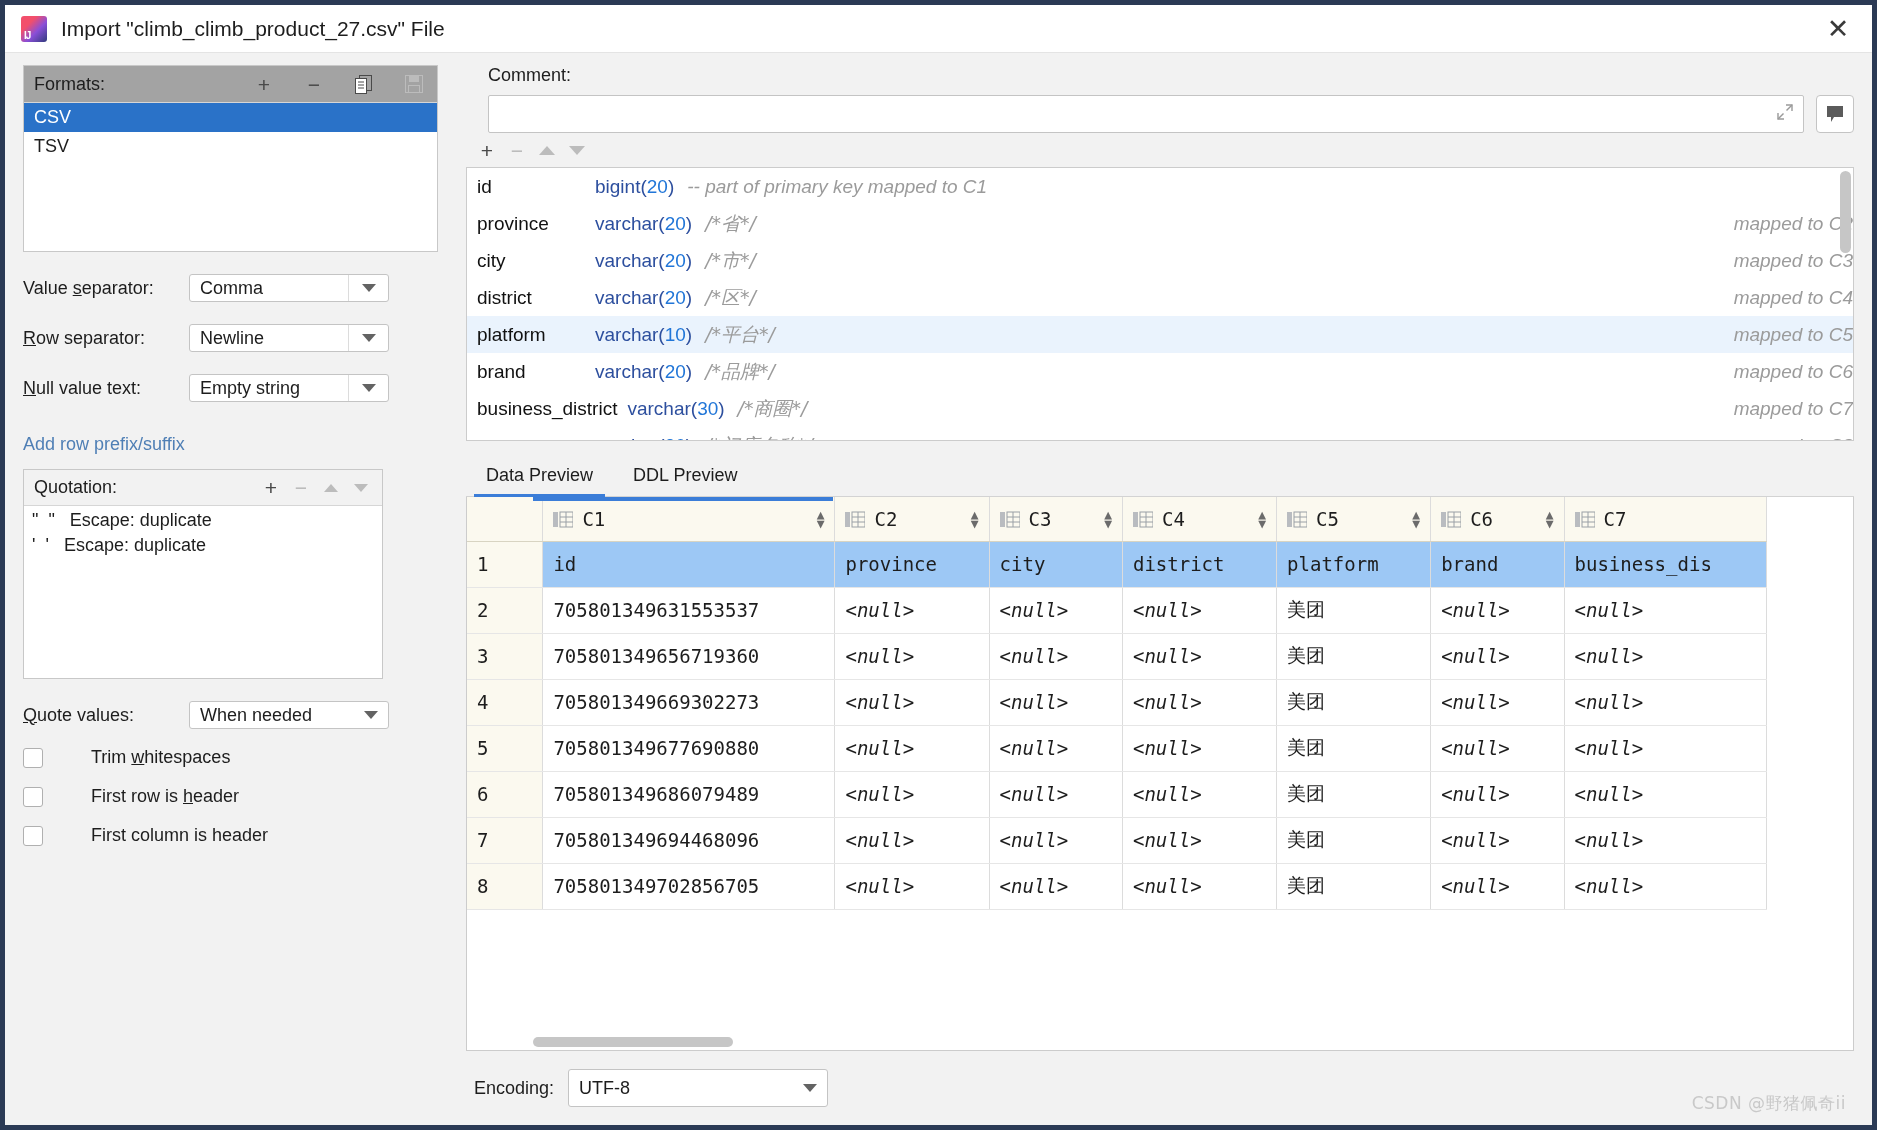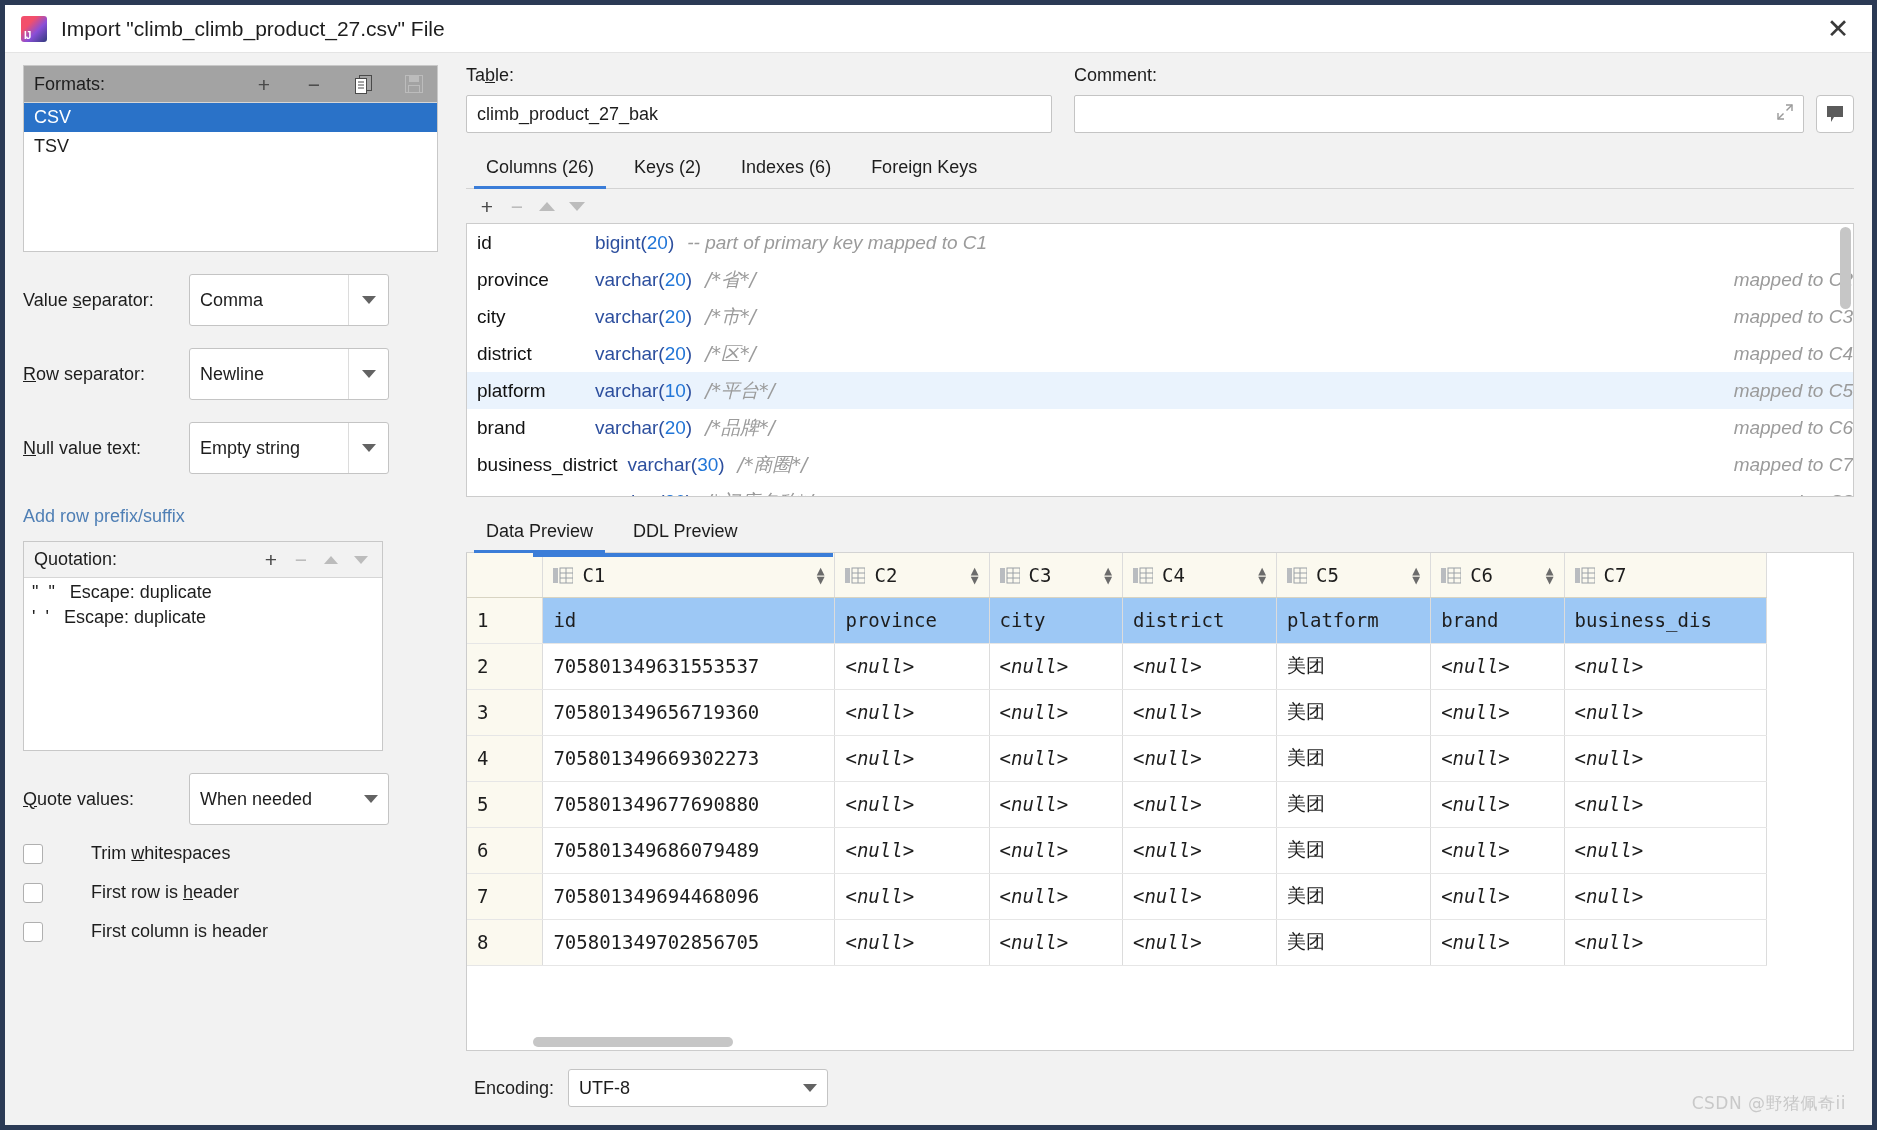--- a/index.html
+++ b/index.html
@@ -62,21 +62,21 @@
   }
   .tool-ico.disabled { color:#b9b9b9; cursor:default; }
   .formats-list { background:#fff; height:148px; }
   .fmt-item { font-size:18px; padding:4px 8px 4px 10px; color:#1d1d1d; cursor:pointer; }
   .fmt-item.sel { background:#2a72c8; color:#fff; }
 
   
   .field-row { display:flex; align-items:center; margin-top:22px; }
   .field-row .lbl { font-size:18px; color:#1d1d1d; width:166px; flex:0 0 166px; }
   .combo {
-    position:relative; width:200px; height:52px; flex:0 0 200px;
+    position:relative; width:200px; height:28px; flex:0 0 200px;
     border:1px solid #c4c4c4; border-radius:3px; background:#fff;
     display:flex; align-items:center;
   }
   .combo .val { font-size:18px; color:#1d1d1d; padding-left:10px; flex:1 1 auto;
                 white-space:nowrap; overflow:hidden; }
   .combo .arrowbox {
     width:40px; height:100%; flex:0 0 40px;
     border-left:1px solid #dcdcdc;
     display:flex; align-items:center; justify-content:center; cursor:pointer;
   }
@@ -297,26 +297,20 @@
       </div>
       <div class="check-row">
         <span class="cbox"></span>
         <span class="lbl">First column is header</span>
       </div>
     </div>
 
     <div class="right-pane">
 
       <div class="top-fields">
-        <div class="tf-col table-col">
-          <div class="tf-label">Ta<u>b</u>le:</div>
-          <div class="text-input">
-            <span>climb_product_27_bak</span>
-          </div>
-        </div>
         <div class="tf-col comment-col">
           <div class="tf-label">Comment:</div>
           <div class="comment-row">
             <div class="text-input comment-input">
               <span></span>
               <span class="expand-ico">
                 <svg width="20" height="20" viewBox="0 0 20 20">
                     <path d="M11 3 L17 3 L17 9" fill="none" stroke="#9a9a9a" stroke-width="1.4"></path>
                     <path d="M17 3 L11.5 8.5" stroke="#9a9a9a" stroke-width="1.4"></path>
                     <path d="M9 17 L3 17 L3 11" fill="none" stroke="#9a9a9a" stroke-width="1.4"></path>
@@ -326,26 +320,20 @@
             </div>
             <div class="comment-btn">
               <svg width="20" height="18" viewBox="0 0 20 18">
                   <path d="M2 1 H18 V12 H9 L6 17 V12 H2 Z" fill="#5b5b5b"></path>
                 </svg>
             </div>
           </div>
         </div>
       </div>
 
-      <div class="tabs">
-        <div class="tab active">Columns (26)</div>
-        <div class="tab">Keys (2)</div>
-        <div class="tab">Indexes (6)</div>
-        <div class="tab">Foreign Keys</div>
-      </div>
 
       <div class="cols-toolbar">
         <div class="tool-ico">+</div>
         <div class="tool-ico disabled">−</div>
         <div class="tool-ico disabled">
             <svg width="18" height="13" viewBox="0 0 18 13">
               <polygon points="9,2 17,11 1,11" fill="#bcbcbc"></polygon>
             </svg>
           </div>
         <div class="tool-ico disabled">

